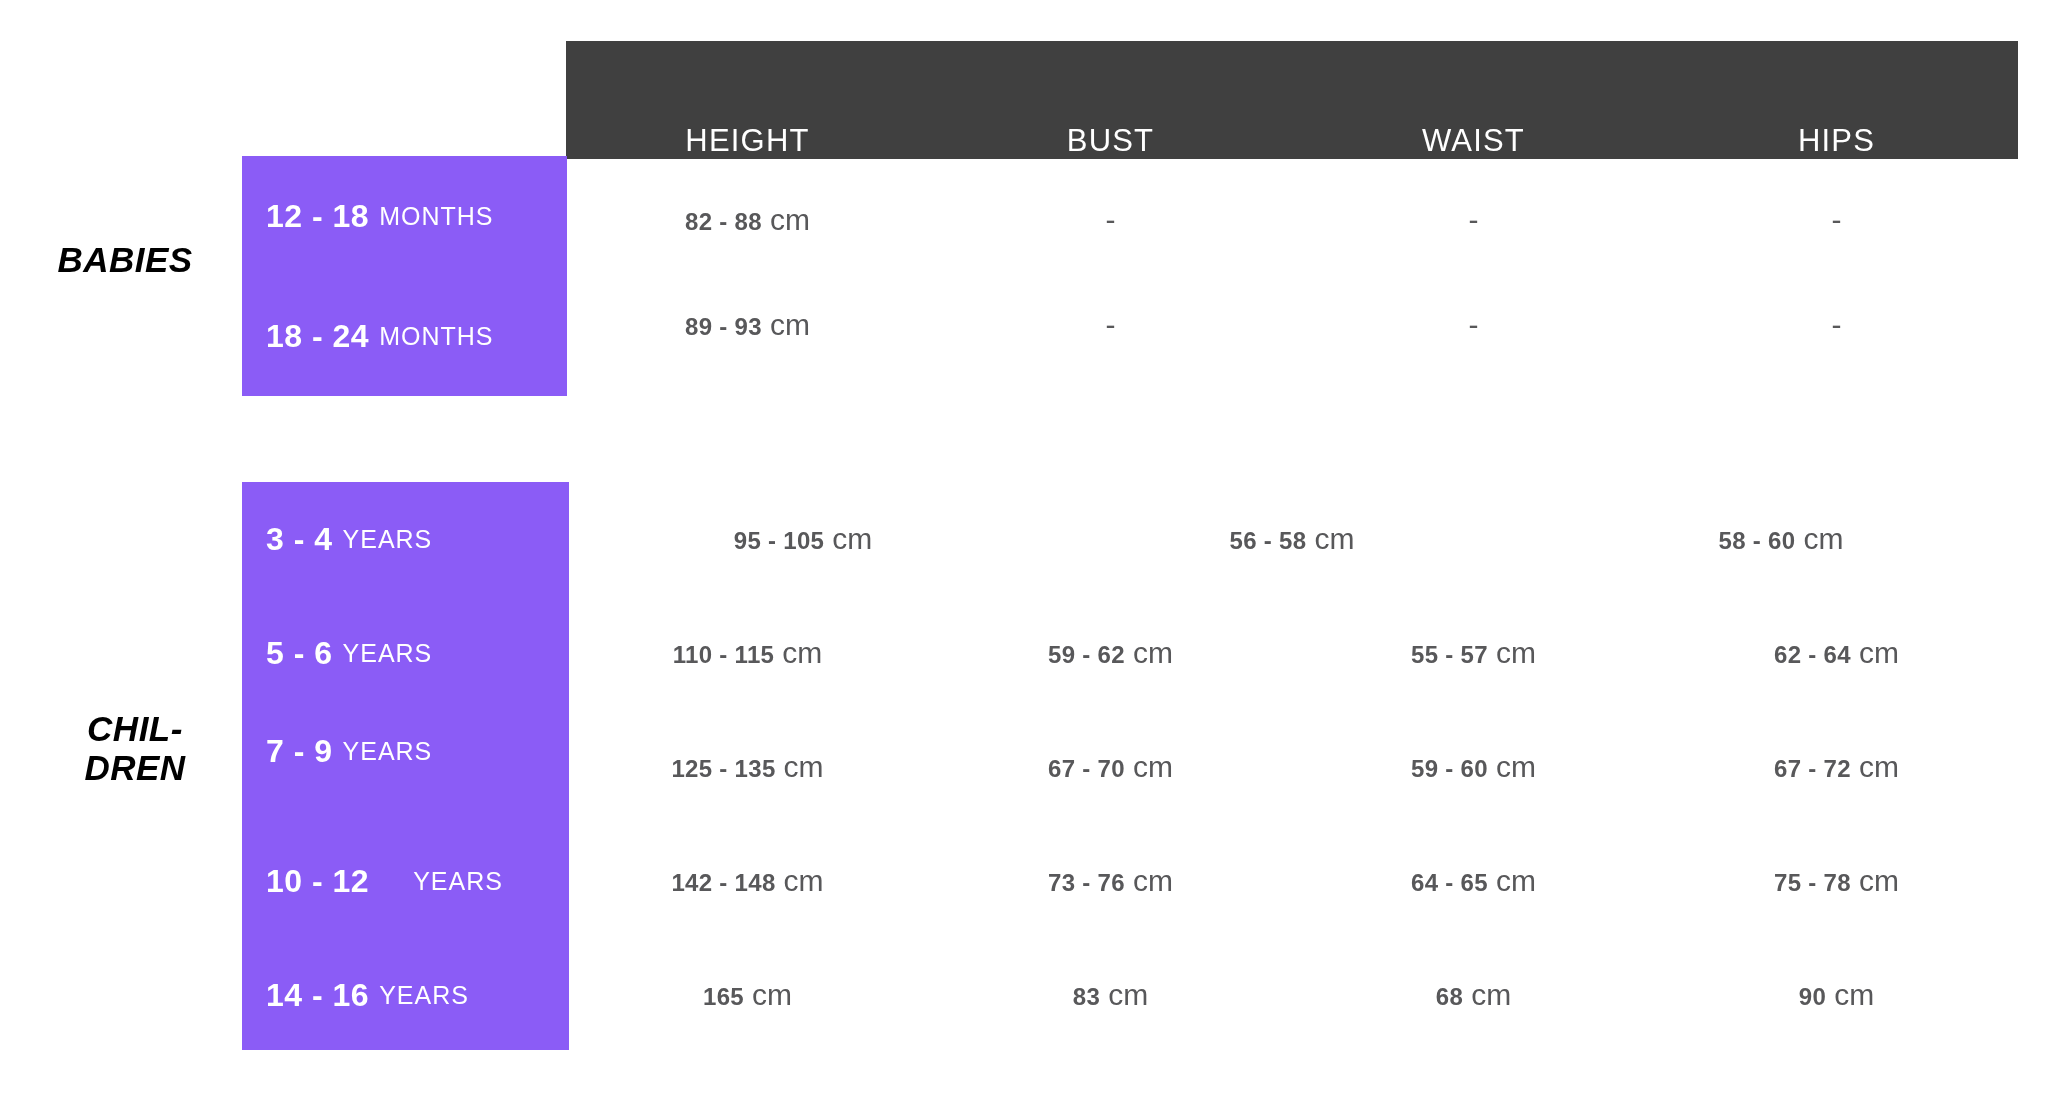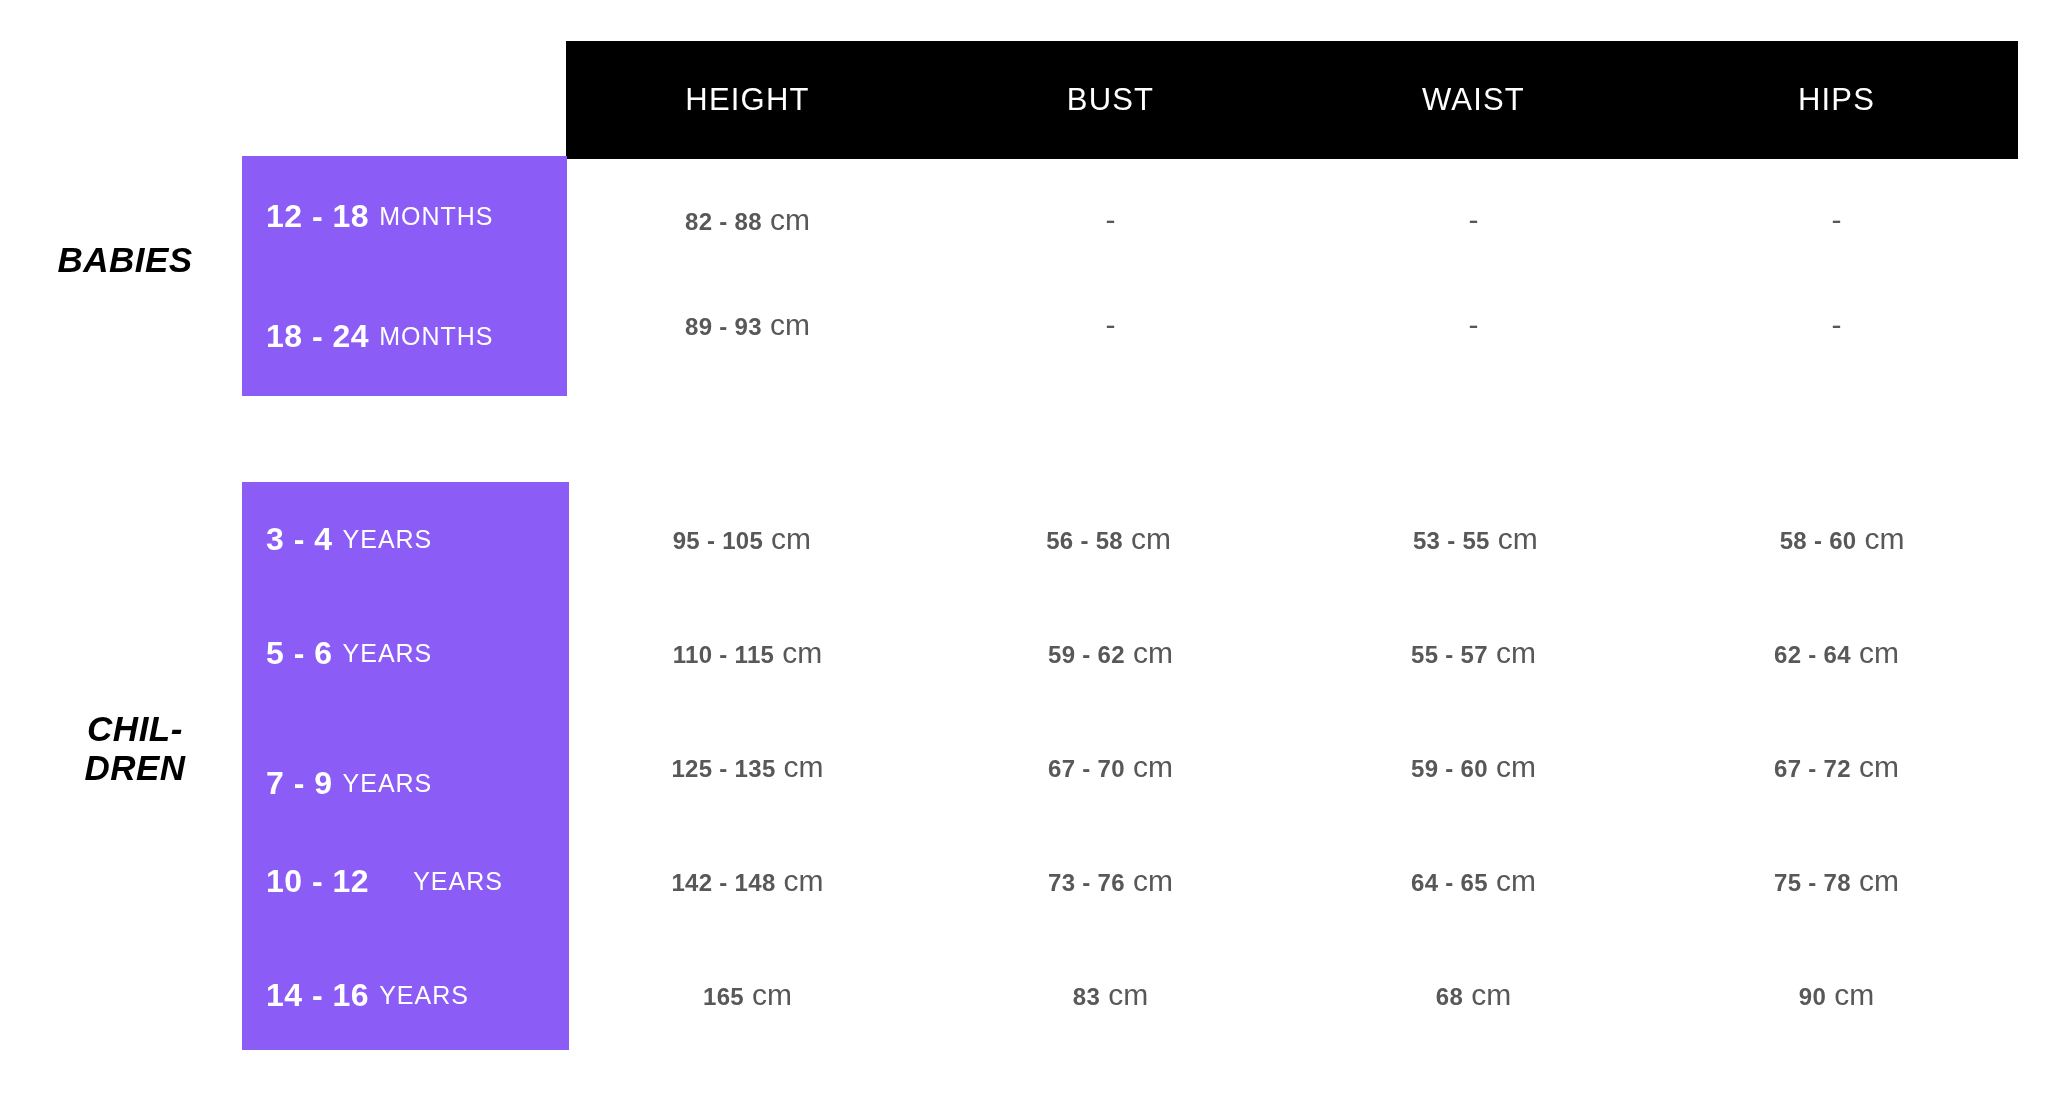--- a/index.html
+++ b/index.html
@@ -15,23 +15,23 @@
     overflow: hidden;
   }
 
   
   .header-band {
     position: absolute;
     left: 566px;
     top: 41px;
     width: 1452px;
     height: 118px;
-    background: #000000;
+    background: #404040;
     display: flex;
-    align-items: center;
+    align-items: flex-end;
   }
   .header-cell {
     flex: 1 1 0;
     text-align: center;
     color: #ffffff;
     font-size: 31px;
     letter-spacing: 1.2px;
     font-weight: 400;
   }
 
@@ -167,21 +167,21 @@
 
 <div class="size-block" id="children-block">
   <div class="size-row" style="top: 0px; height: 114px;">
     <span class="size-num">3 - 4</span>
     <span class="size-unit">YEARS</span>
   </div>
   <div class="size-row" style="top: 114px; height: 114px;">
     <span class="size-num">5 - 6</span>
     <span class="size-unit">YEARS</span>
   </div>
-  <div class="size-row" style="top: 244px; height: 114px;">
+  <div class="size-row" style="top: 212px; height: 114px;">
     <span class="size-num">7 - 9</span>
     <span class="size-unit">YEARS</span>
   </div>
   <div class="size-row" style="top: 342px; height: 114px; gap: 34px;">
     <span class="size-num">10 - 12</span>
     <span class="size-unit">YEARS</span>
   </div>
   <div class="size-row" style="top: 456px; height: 114px;">
     <span class="size-num">14 - 16</span>
     <span class="size-unit">YEARS</span>
@@ -189,23 +189,20 @@
 </div>
 
 <div class="meas-row" style="top: 519px; height: 40px; gap: 15px;">
   <div class="meas-cell">
     <span class="meas-val">95 - 105</span><span class="meas-unit">cm</span>
   </div>
   <div class="meas-cell">
     <span class="meas-val">56 - 58</span><span class="meas-unit">cm</span>
   </div>
   <div class="meas-cell">
-    <span class="meas-val">53 - 55</span><span class="meas-unit">cm</span>
-  </div>
-  <div class="meas-cell">
     <span class="meas-val">58 - 60</span><span class="meas-unit">cm</span>
   </div>
 </div>
 
 <div class="meas-row" style="top: 633px; height: 40px;">
   <div class="meas-cell">
     <span class="meas-val">110 - 115</span><span class="meas-unit">cm</span>
   </div>
   <div class="meas-cell">
     <span class="meas-val">59 - 62</span><span class="meas-unit">cm</span>

